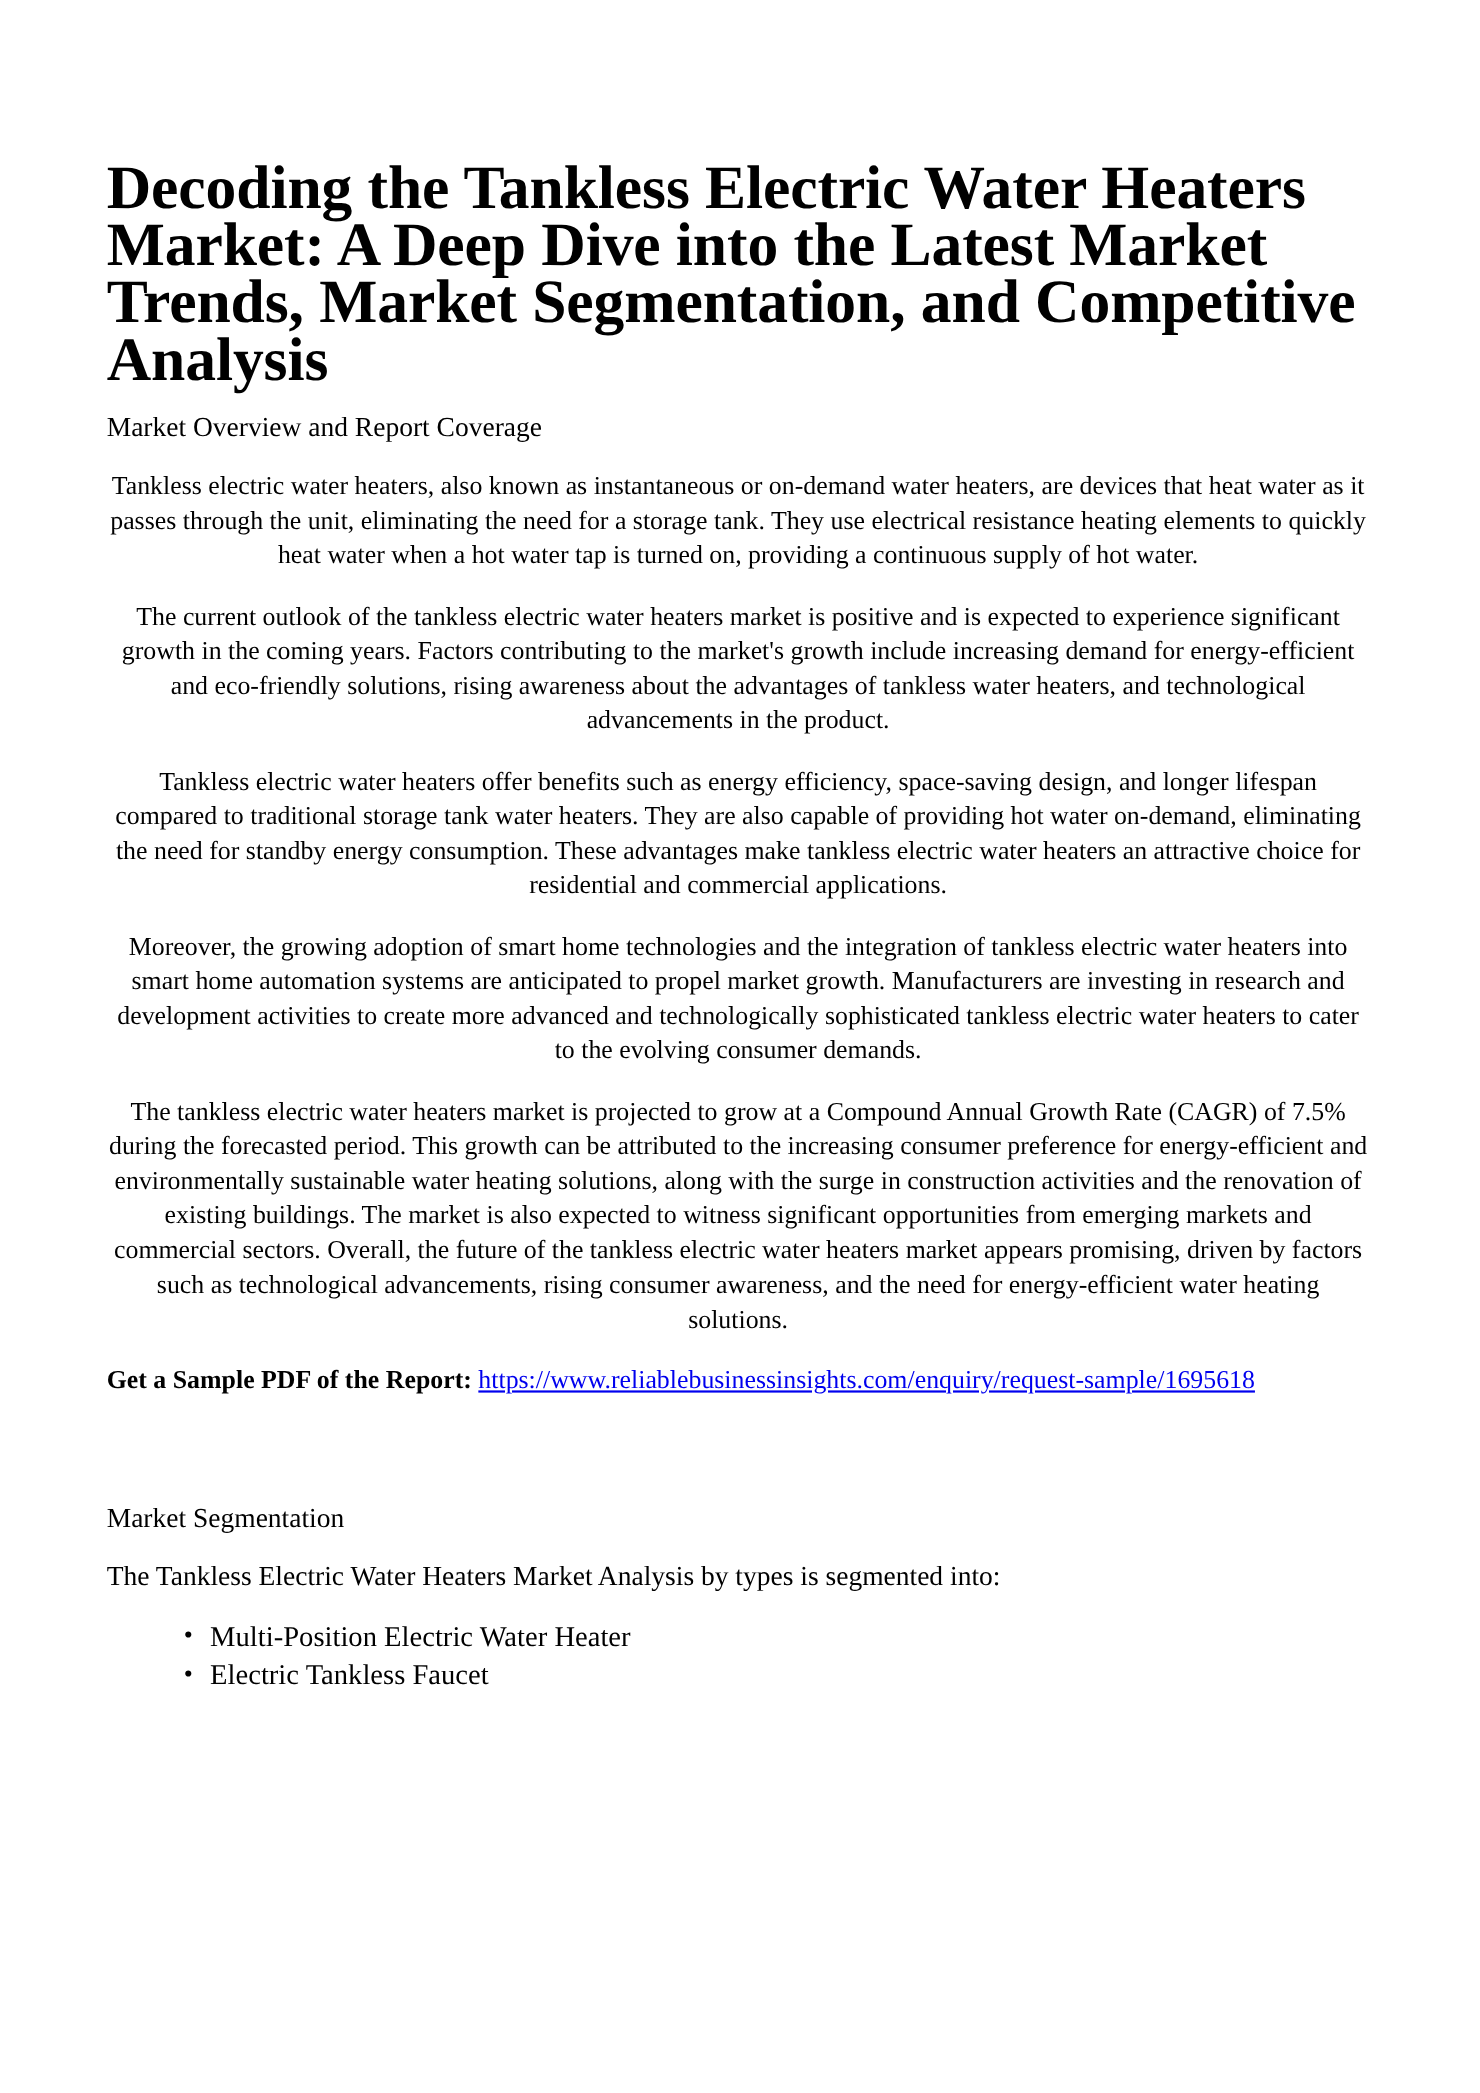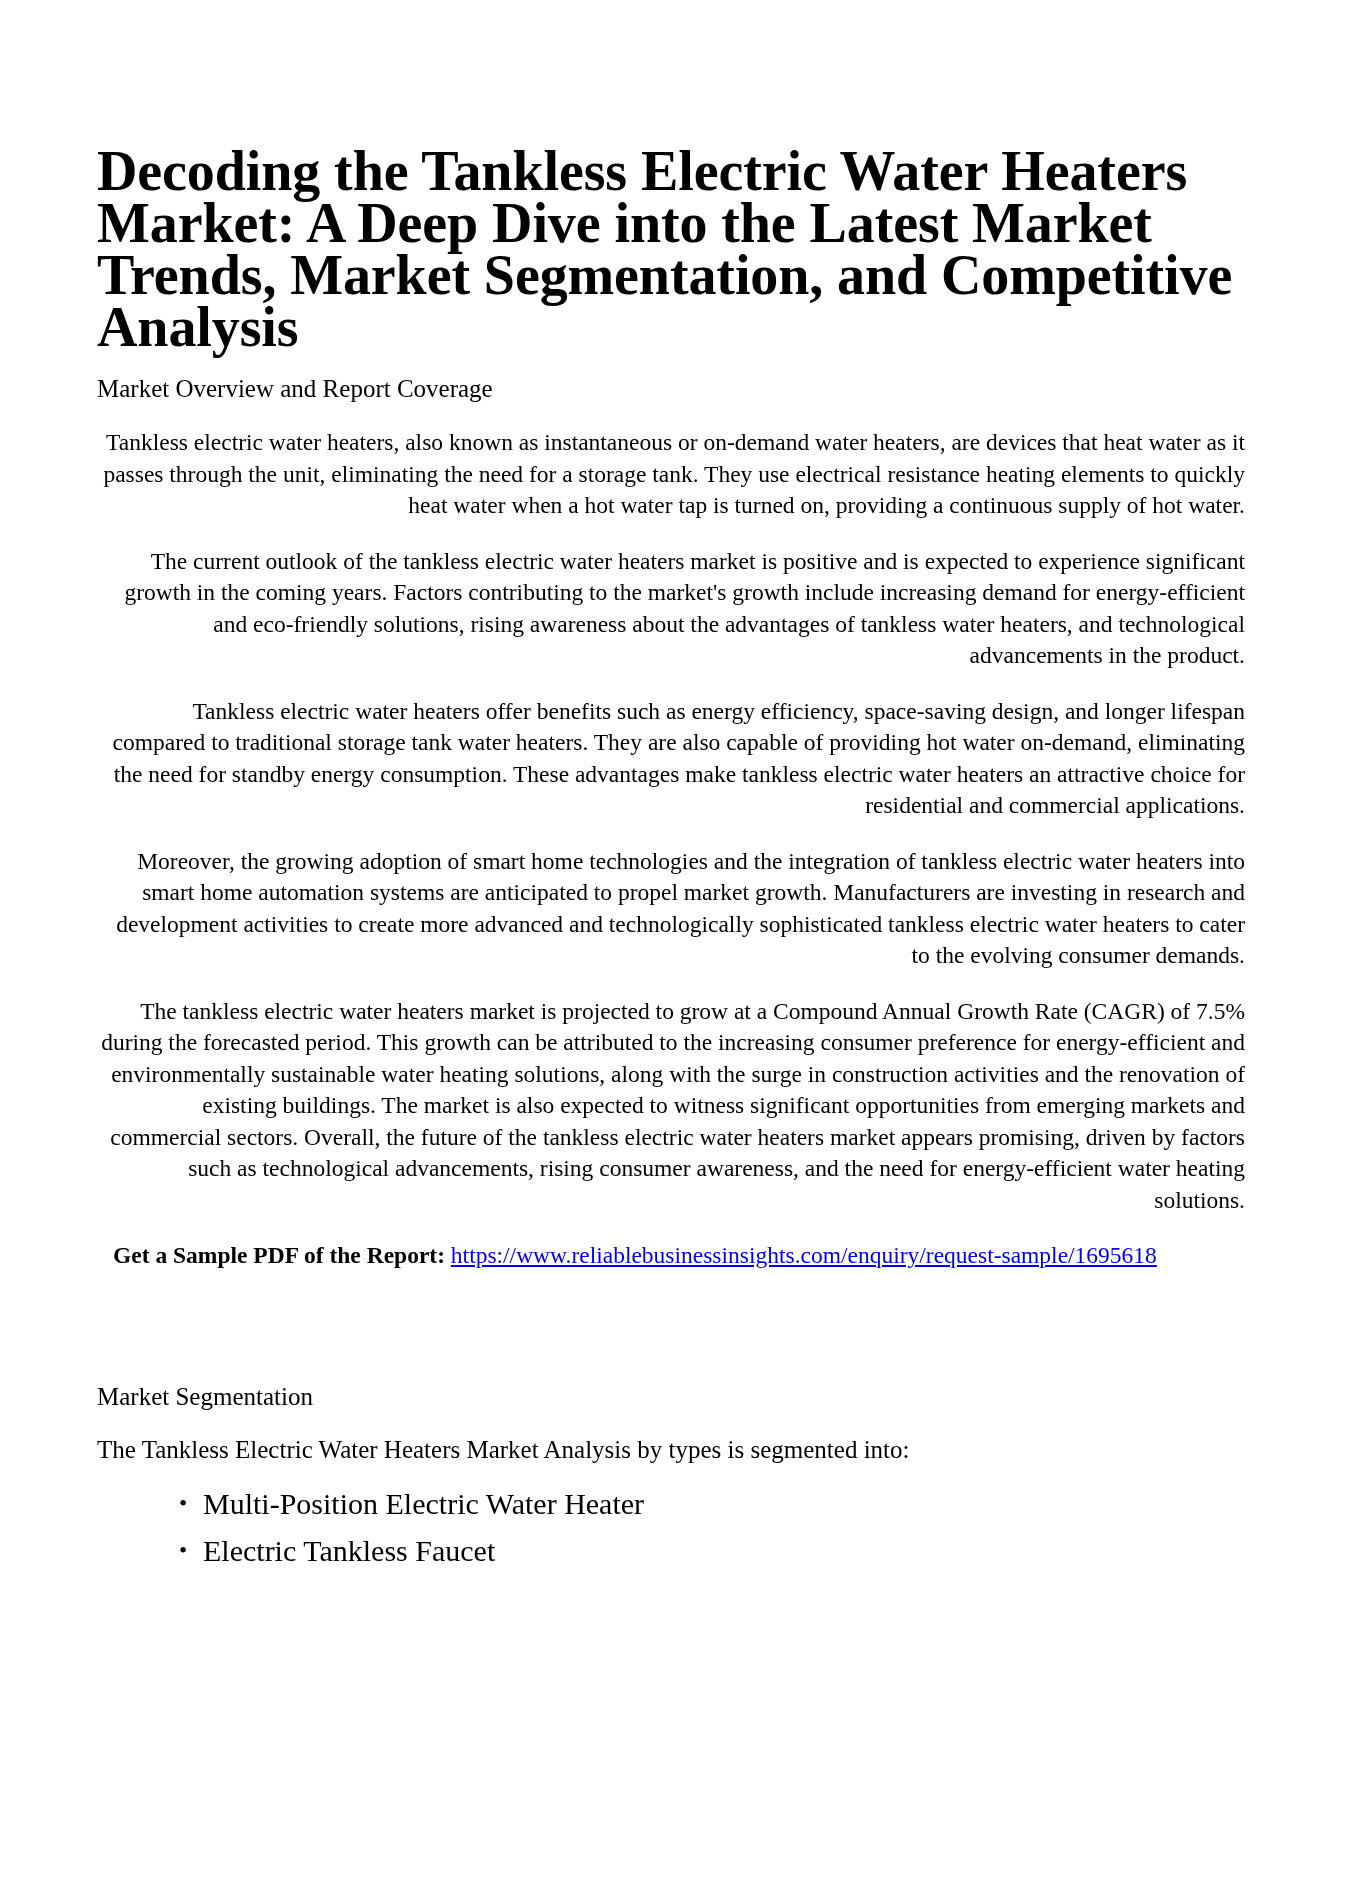--- a/index.html
+++ b/index.html
@@ -53,52 +53,52 @@
     line-height: 29px;
     font-weight: normal;
     margin: 0 0 24px 0;
     padding: 0;
   }
   p.para {
     font-size: 23.5px;
     line-height: 31.5px;
     margin: 0 0 24px 0;
     padding: 0;
-    text-align: right;
+    text-align: center;
   }
   p.para:last-child {
     margin-bottom: 0;
   }
   .link-para {
     font-size: 23.5px;
     line-height: 31.5px;
-    margin: 16px;
+    margin: 0;
   }
   .link-label {
     font-weight: bold;
   }
   a.doc-link {
     color: #0000ee;
     text-decoration: underline;
     word-break: break-word;
   }
   .spacer-para {
     height: 94px;
   }
   ul.seg-list {
     margin: 0;
     padding: 0 0 0 66px;
     list-style: none;
   }
   ul.seg-list li {
-    font-size: 30px;
+    font-size: 26px;
     line-height: 31.5px;
     position: relative;
     padding-left: 24px;
-    margin: 16px;
+    margin: 4px;
   }
   ul.seg-list li::before {
     content: "\2022";
     position: absolute;
     left: 0;
     top: 0;
     font-size: 23.5px;
     line-height: 31.5px;
   }
 </style>

